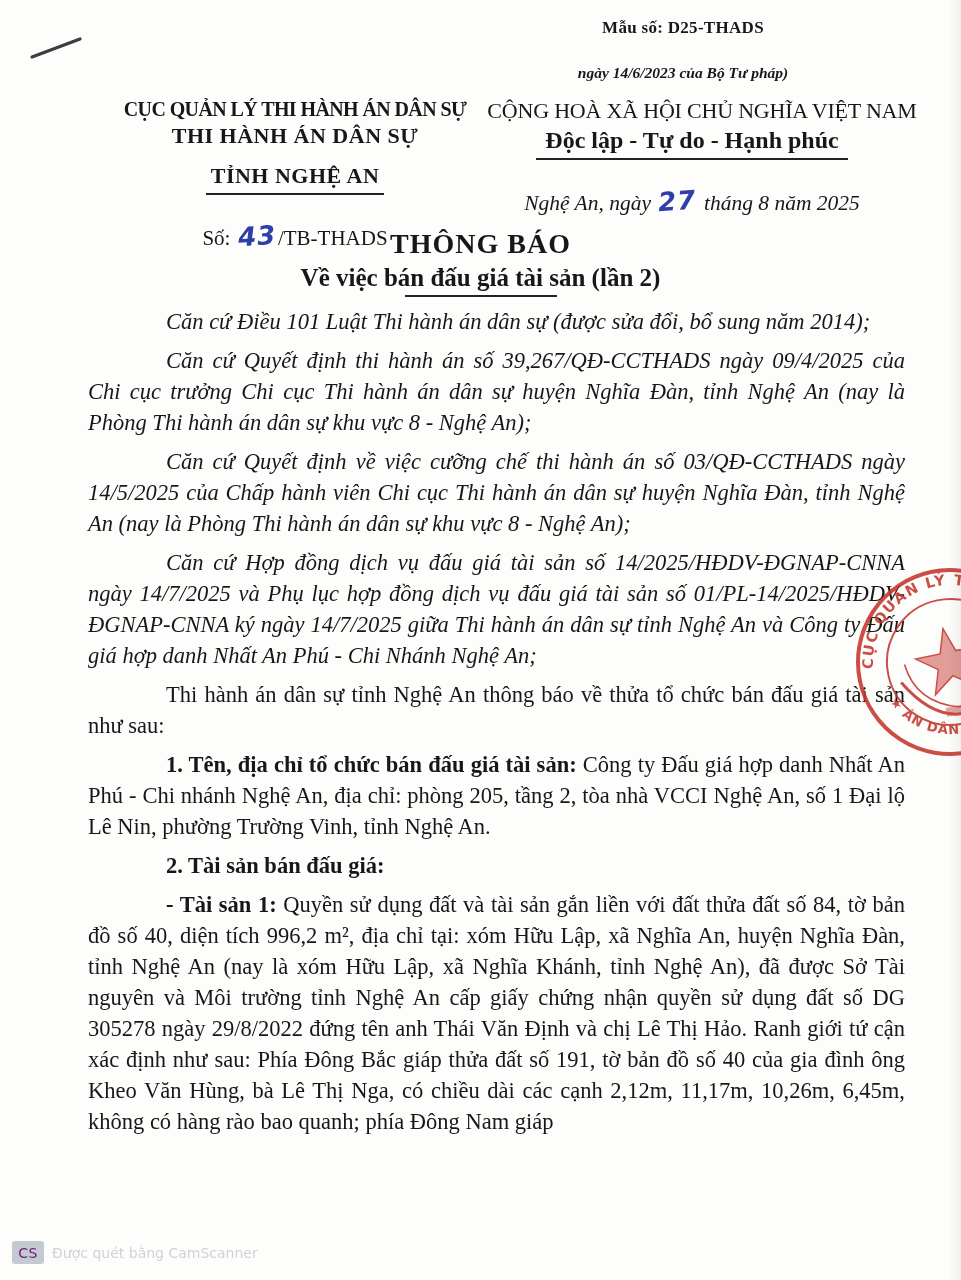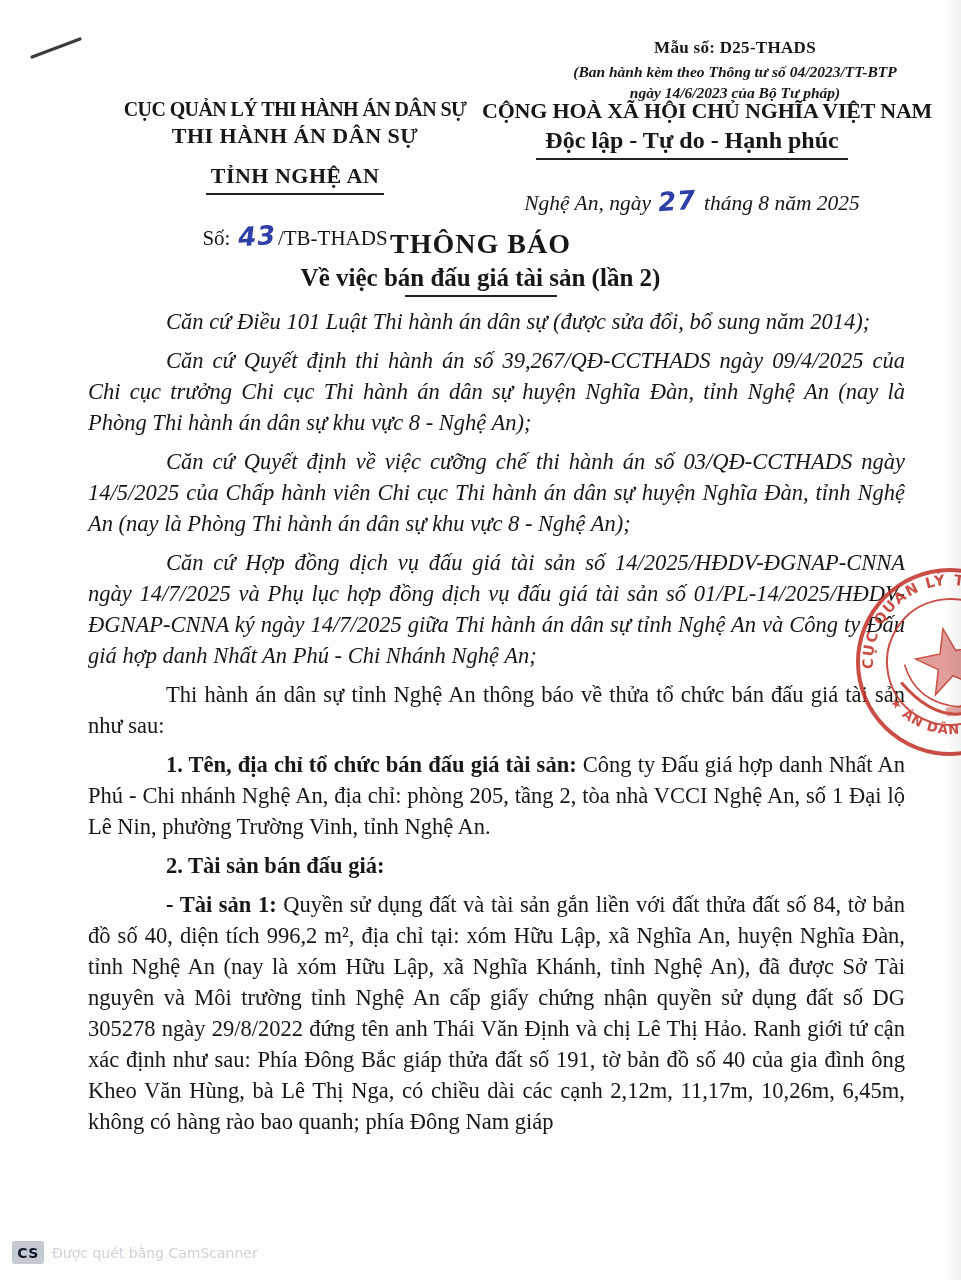--- a/index.html
+++ b/index.html
@@ -13,33 +13,33 @@
     color:#171717;
   }
   .page::after{ 
     content:"";position:absolute;top:0;right:0;width:14px;height:100%;
     background:linear-gradient(to right,rgba(0,0,0,0),rgba(0,0,0,0.05));
     pointer-events:none;
   }
   
   .pen-mark{position:absolute;left:28px;top:34px;width:60px;height:28px;}
   
-  .form-block{position:absolute;top:18px;left:560px;width:350px;text-align:center;margin-top:20px;}
+  .form-block{position:absolute;top:18px;left:508px;width:350px;text-align:center;}
   .form-no{font-weight:bold;font-size:17px;letter-spacing:.3px;}
   .form-note{font-style:italic;font-weight:bold;font-size:15.5px;line-height:21px;margin-top:3px;}
   
   .hdr{position:absolute;top:98px;left:0;width:100%;}
   .hdr-left{position:absolute;left:95px;width:400px;text-align:center;}
   .hdr-left .l1{font-weight:bold;font-size:20px;letter-spacing:-0.6px;white-space:nowrap;}
   .hdr-left .l2{font-weight:bold;font-size:22px;margin-top:2px;letter-spacing:.5px;}
   .hdr-left .l3{font-weight:bold;font-size:22px;margin-top:14px;letter-spacing:.5px;}
   .rule{height:0;border-bottom:2px solid #222;margin:4px auto 0;}
   .doc-no{margin-top:26px;font-size:21px;}
   .hdr-right{position:absolute;left:462px;width:460px;text-align:center;}
-  .hdr-right .n1{font-weight:bold;font-size:22px;white-space:nowrap;letter-spacing:-0.2px;padding-left:20px;}
+  .hdr-right .n1{font-weight:normal;font-size:22px;white-space:nowrap;letter-spacing:-0.2px;padding-left:20px;}
   .hdr-right .n2{font-weight:bold;font-size:24px;margin-top:3px;}
   .date-line{margin-top:26px;font-style:italic;font-size:21.5px;}
   .hand{
     font-family:"DejaVu Sans",sans-serif;
     font-style:italic;font-weight:bold;
     color:#2f3fa8;font-size:26px;letter-spacing:1px;
     display:inline-block;transform:rotate(-4deg);padding:0 2px;
   }
   
   .title-wrap{position:absolute;top:228px;left:0;width:100%;text-align:center;}
@@ -53,38 +53,38 @@
   }
   .body-text p{margin:0 0 8px 0;text-indent:78px;}
   .cite{font-style:italic;}
   .lead{font-weight:bold;}
   
   .stamp{position:absolute;left:850px;top:560px;width:200px;height:204px;opacity:.88;}
   
   .wm{position:absolute;left:12px;top:1241px;display:flex;align-items:center;gap:8px;}
   .wm-badge{
     width:32px;height:23px;border-radius:3px;background:#c5cad2;
-    color:#0f172a;font-family:"DejaVu Sans",sans-serif;font-weight:bold;font-size:14px;
+    color:#701a75;font-family:"DejaVu Sans",sans-serif;font-weight:normal;font-size:14px;
     display:flex;align-items:center;justify-content:center;letter-spacing:.5px;
   }
   .wm-text{color:#ced2d9;font-family:"DejaVu Sans",sans-serif;font-size:14px;}
 </style>
 </head>
 <body>
 
 <div class="page">
 
   <svg class="pen-mark" viewBox="0 0 60 28">
     <line x1="4" y1="23" x2="52" y2="5" stroke="#3c3c3c" stroke-width="3.2" stroke-linecap="round"></line>
   </svg>
 
   <div class="form-block">
     <div class="form-no">Mẫu số: D25-THADS</div>
     <div class="form-note">
-      <span>(Ban hành kèm theo Thông tư số 04/2023/TT-BTP</span><br>
+      <br>
       <span>ngày 14/6/2023 của Bộ Tư pháp)</span>
     </div>
   </div>
 
   <div class="hdr">
     <div class="hdr-left">
       <div class="l1">CỤC QUẢN LÝ THI HÀNH ÁN DÂN SỰ</div>
       <div class="l2">THI HÀNH ÁN DÂN SỰ</div>
       <div class="l3">TỈNH NGHỆ AN</div>
       <div class="rule" style="width:178px"></div>

